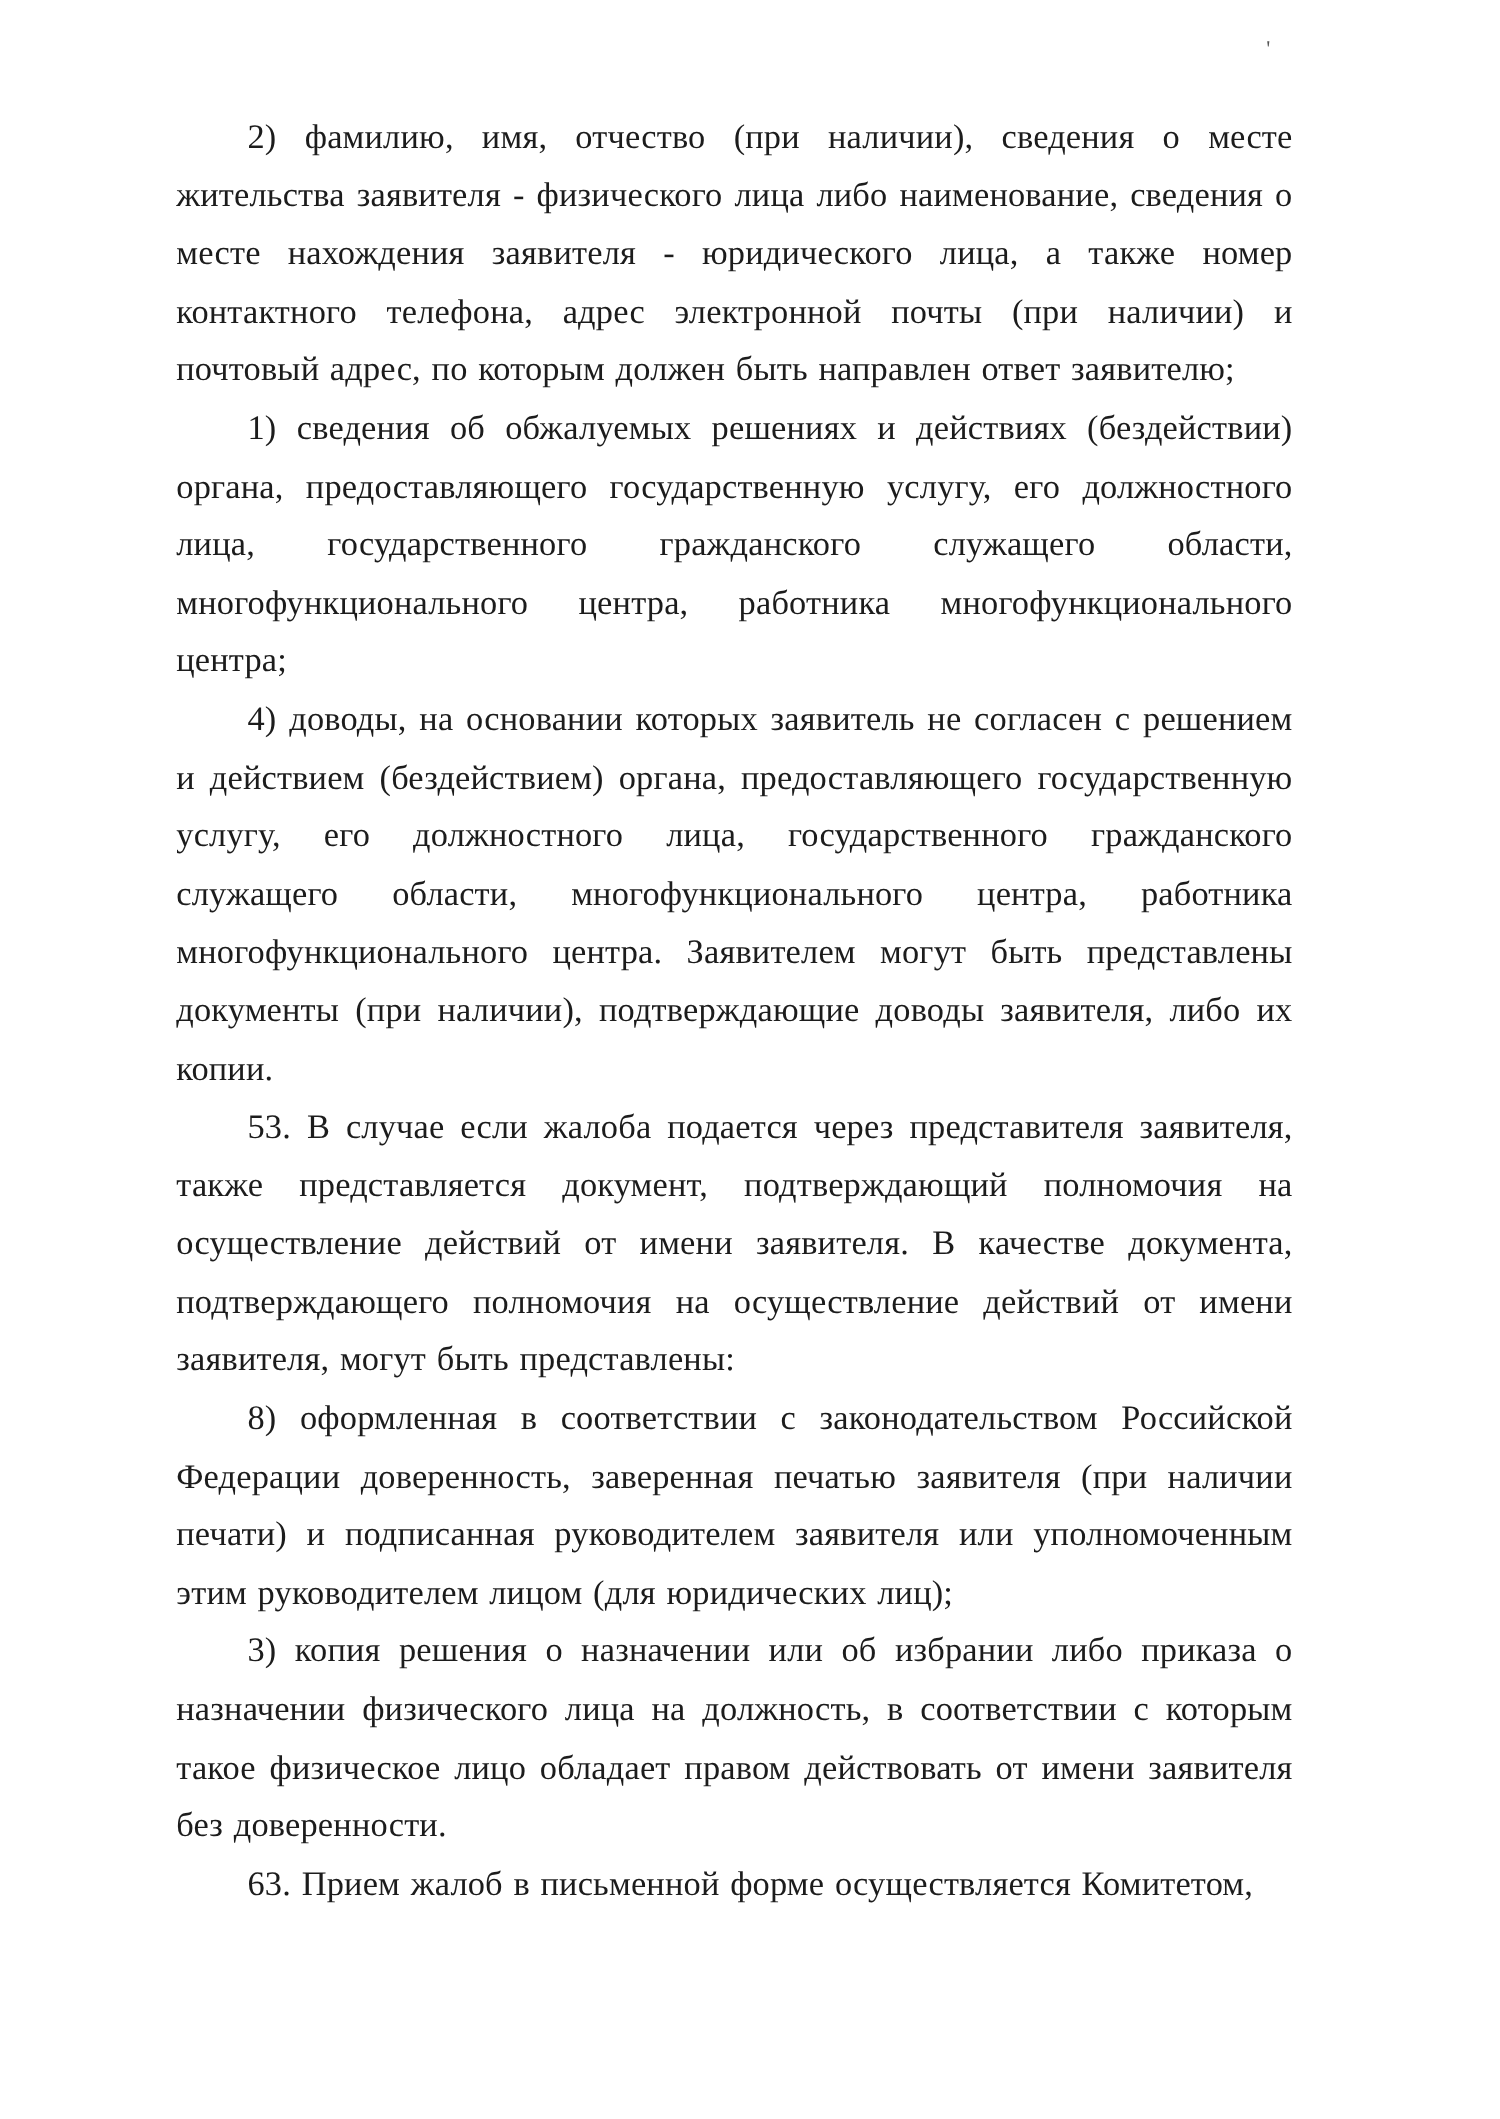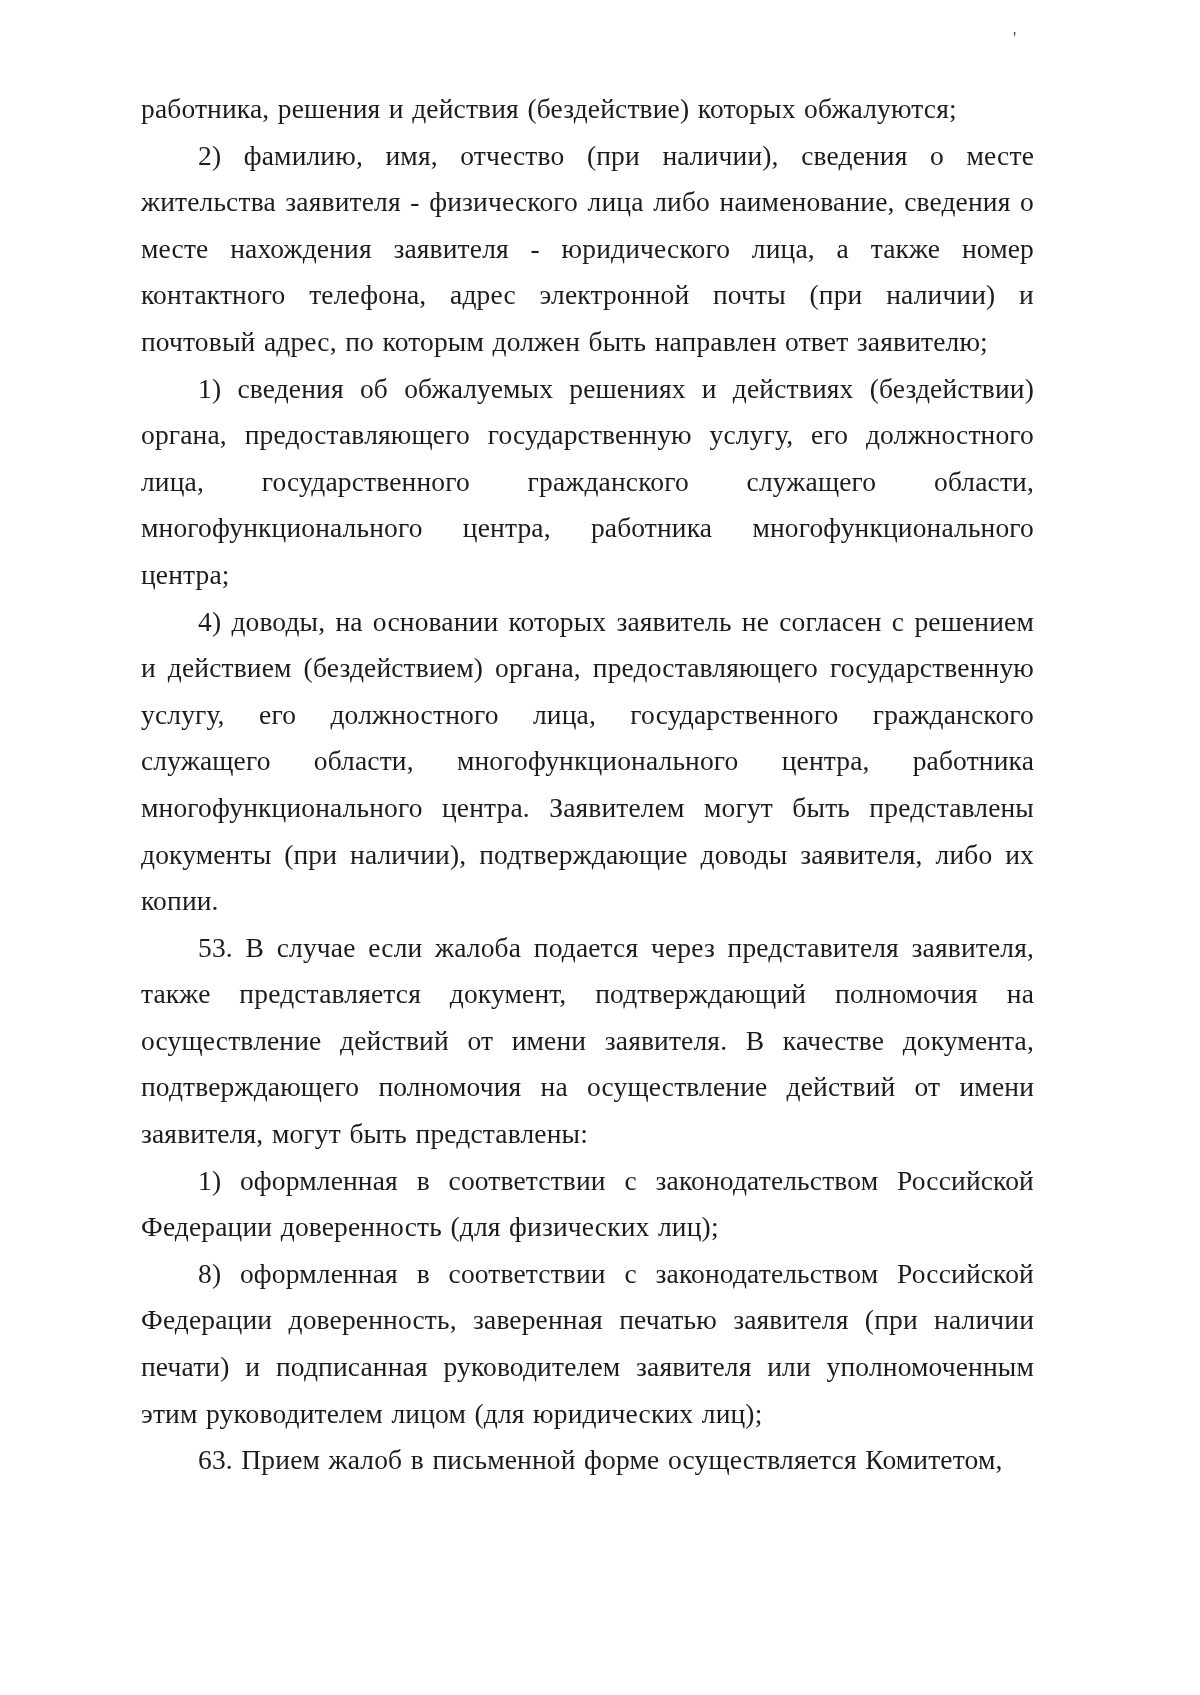--- a/index.html
+++ b/index.html
@@ -47,21 +47,20 @@
     left: 1013px;
     top: 30px;
   }
 </style>
 </head>
 <body>
 
 <span class="scan-artifact artifact-top-right">'</span>
 
 <div class="page-inner">
-  <p class="para no-indent">работника, решения и действия (бездействие) которых обжалуются;</p>
   <p class="para">2) фамилию, имя, отчество (при наличии), сведения о месте жительства заявителя - физического лица либо наименование, сведения о месте нахождения заявителя - юридического лица, а также номер контактного телефона, адрес электронной почты (при наличии) и почтовый адрес, по которым должен быть направлен ответ заявителю;</p>
   <p class="para">1) сведения об обжалуемых решениях и действиях (бездействии) органа, предоставляющего государственную услугу, его должностного лица, государственного гражданского служащего области, многофункционального центра, работника многофункционального центра;</p>
   <p class="para">4) доводы, на основании которых заявитель не согласен с решением и действием (бездействием) органа, предоставляющего государственную услугу, его должностного лица, государственного гражданского служащего области, многофункционального центра, работника многофункционального центра. Заявителем могут быть представлены документы (при наличии), подтверждающие доводы заявителя, либо их копии.</p>
   <p class="para">53. В случае если жалоба подается через представителя заявителя, также представляется документ, подтверждающий полномочия на осуществление действий от имени заявителя. В качестве документа, подтверждающего полномочия на осуществление действий от имени заявителя, могут быть представлены:</p>
-  <p class="para">1) оформленная в соответствии с законодательством Российской Федерации доверенность (для физических лиц);</p>
   <p class="para">8) оформленная в соответствии с законодательством Российской Федерации доверенность, заверенная печатью заявителя (при наличии печати) и подписанная руководителем заявителя или уполномоченным этим руководителем лицом (для юридических лиц);</p>
+  <p class="para">3) копия решения о назначении или об избрании либо приказа о назначении физического лица на должность, в соответствии с которым такое физическое лицо обладает правом действовать от имени заявителя без доверенности.</p>
   <p class="para">63. Прием жалоб в письменной форме осуществляется Комитетом,</p>
 </div>
 
 </body></html>

